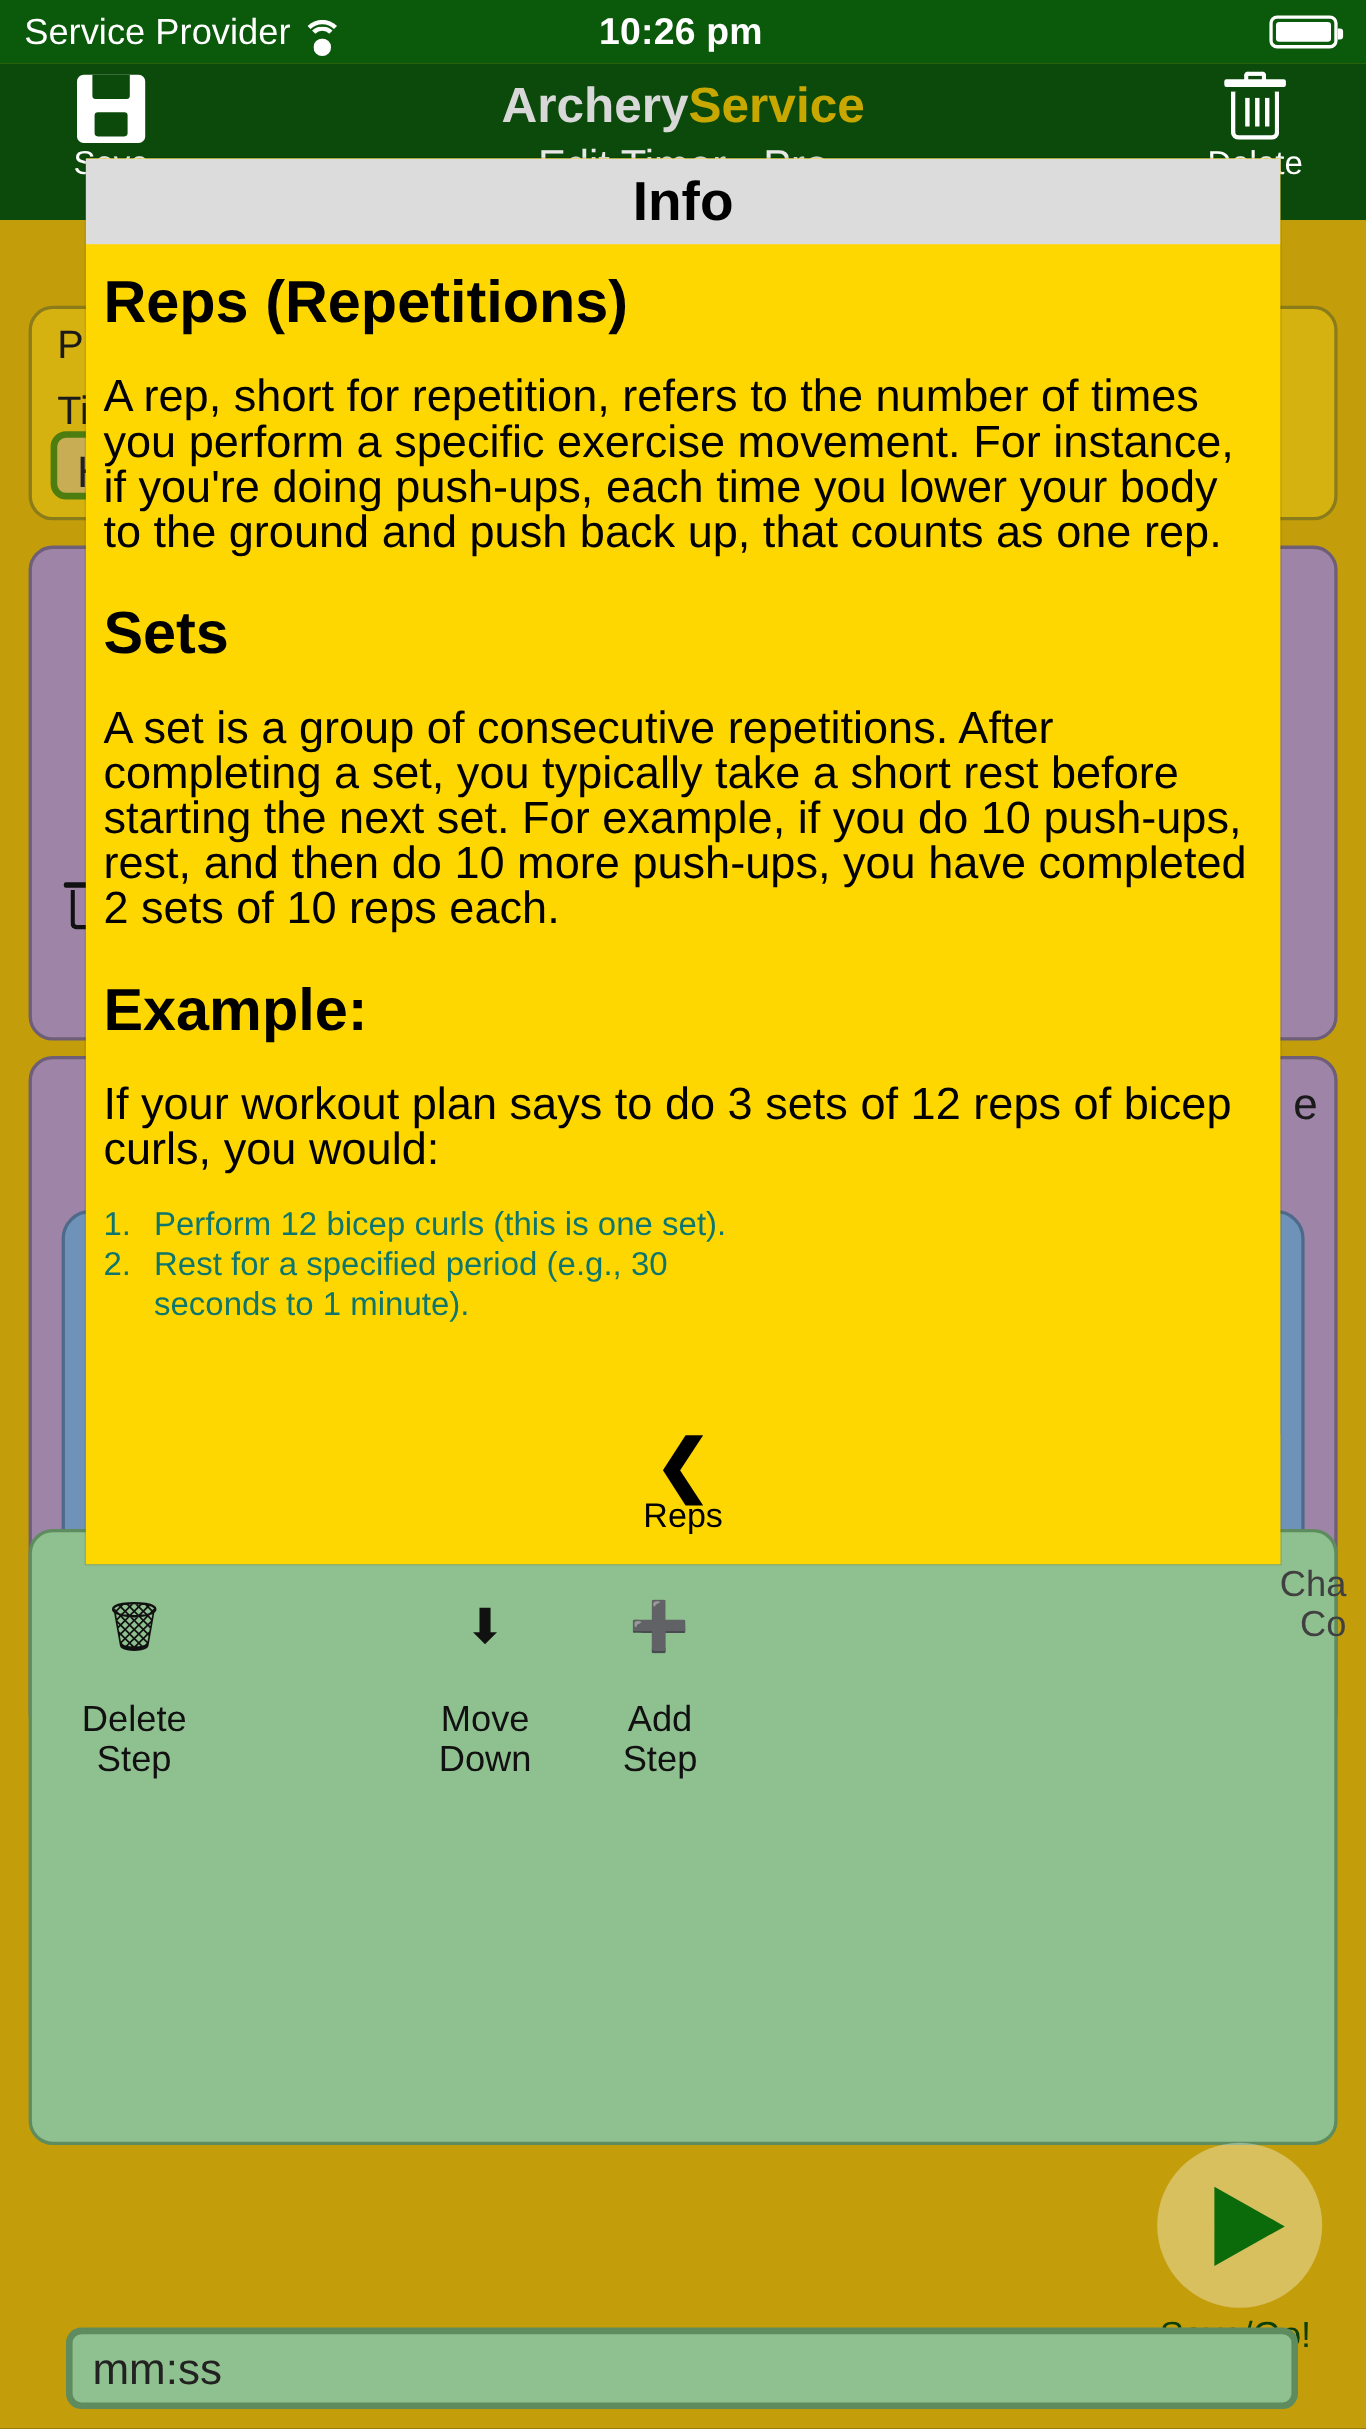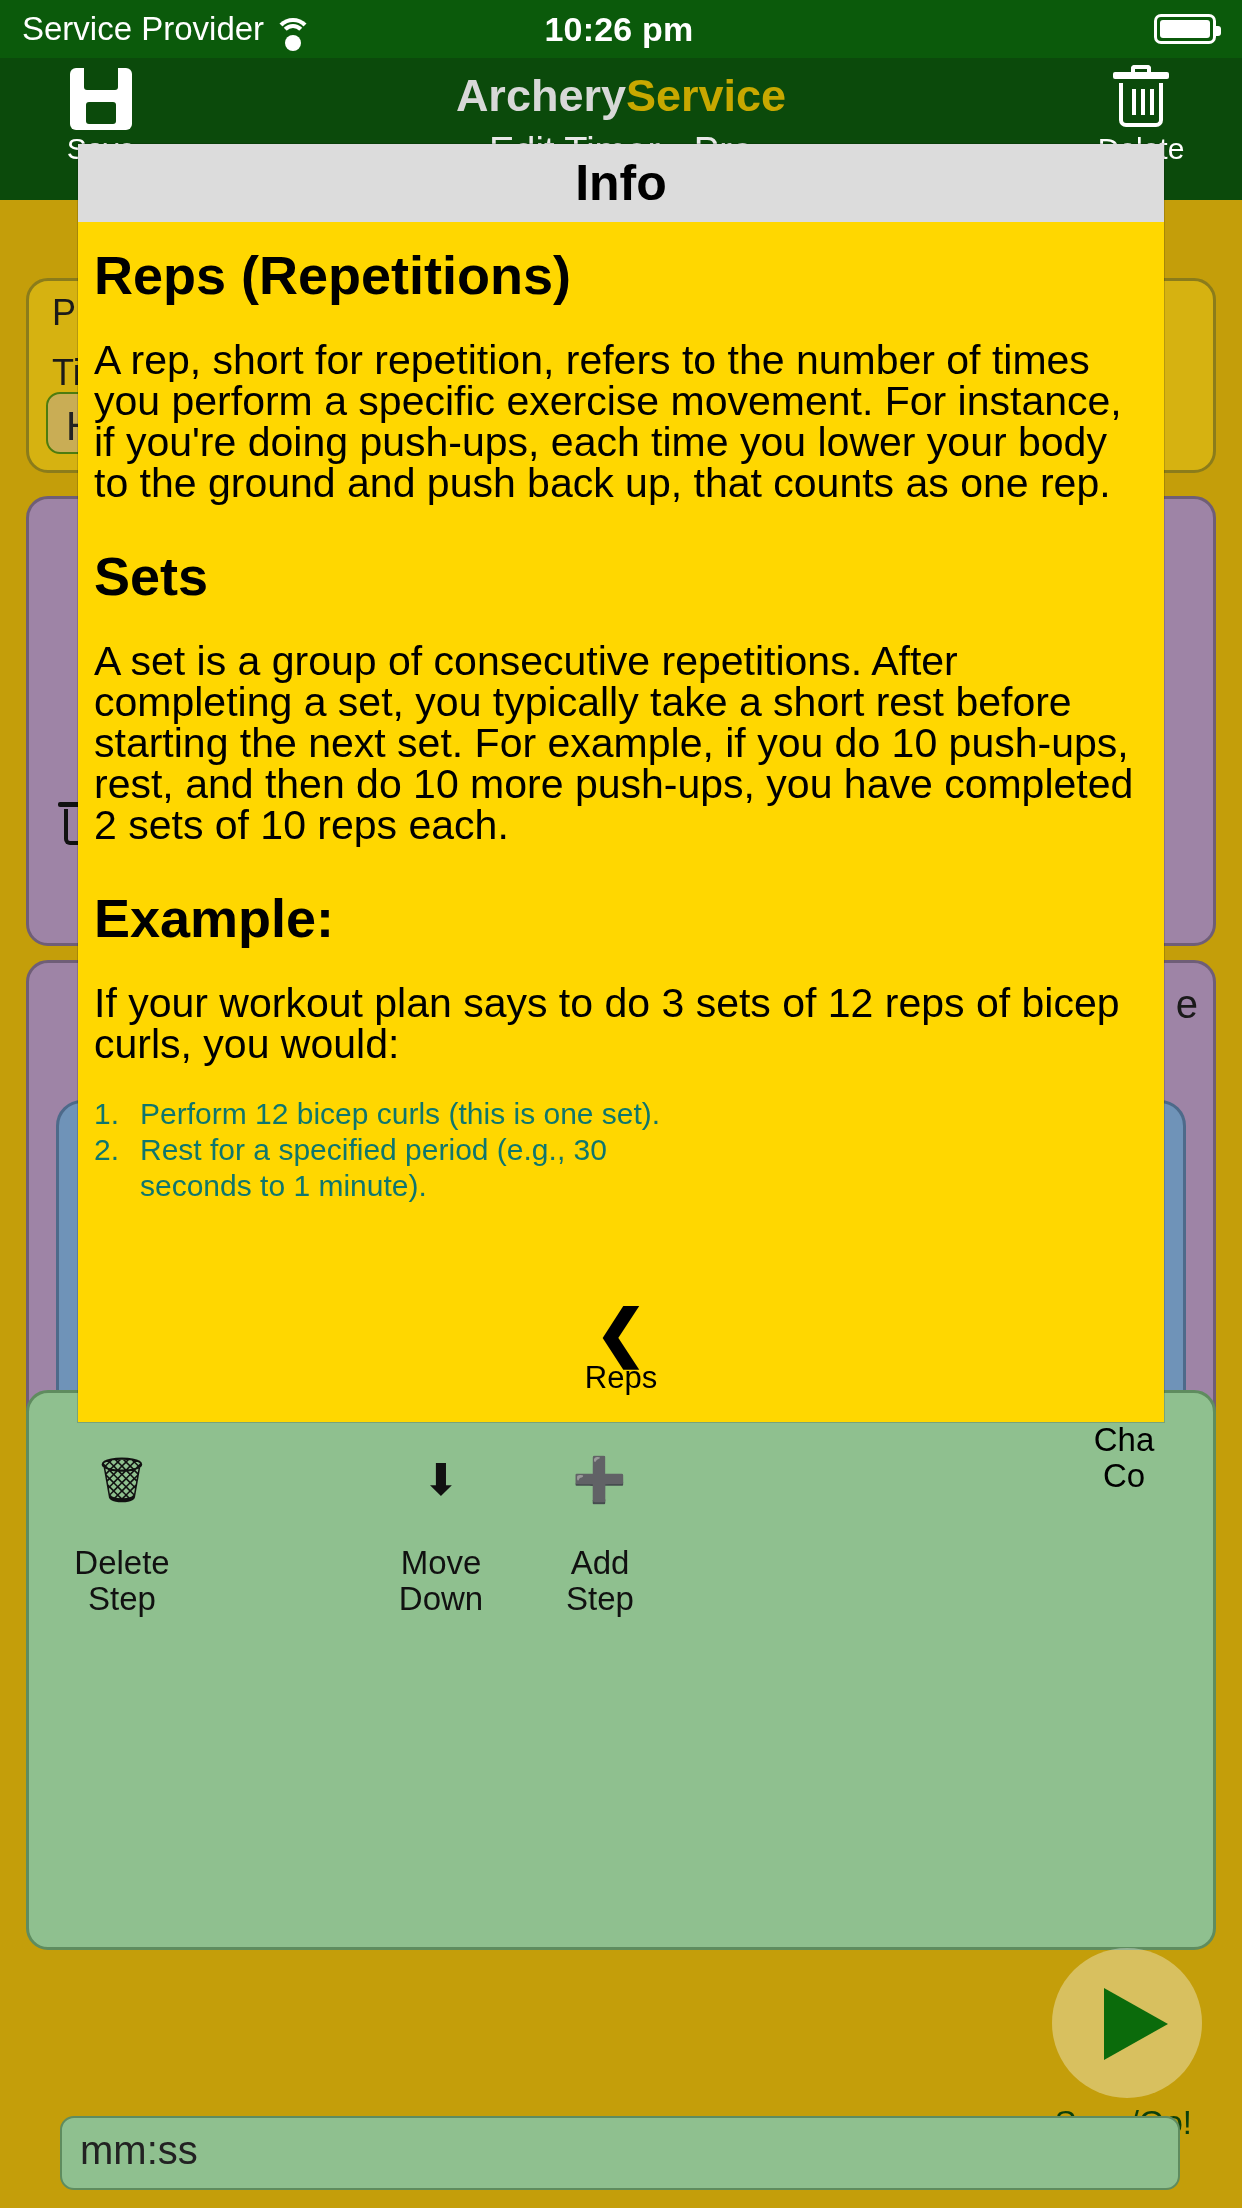--- a/index.html
+++ b/index.html
@@ -260,21 +260,21 @@
   .bg-btn-label {
     position: absolute;
     color: #111;
     font-size: 33px;
     text-align: center;
     line-height: 1.08;
   }
   .field-box {
     position: absolute;
     background: #c9ad55;
-    border: 2px solid #4d7c0f;
+    border: 6px solid #4d7c0f;
     border-radius: 14px;
     box-sizing: border-box;
     color: #222;
     font-size: 40px;
     padding: 10px 18px;
   }
   .playfab {
     position: absolute;
     right: 40px; bottom: 110px;
     width: 150px; height: 150px;
@@ -475,21 +475,21 @@
       <div class="tb-icon">⬇</div>
       <span>Move
 Down</span>
     </div>
     <div class="toolbar-item" style="left:500px; top:1218px; white-space:pre-line;">
       <div class="tb-icon">➕</div>
       <span>Add
 Step</span>
     </div>
 
-    <div class="toolbar-item" style="right:18px; top:1222px; color:#000000; white-space:pre-line;">Cha
+    <div class="toolbar-item" style="right:18px; top:1222px; color:#404040; white-space:pre-line;text-align:right;">Cha
 Co</div>
 
     <div class="playfab">
       <div class="tri"></div>
     </div>
     <div class="savego">Save/Go!</div>
 
     <div class="field-box" style="left:60px; bottom:18px; width:1120px; height:74px; background:#8fc08f; border-color:#5f8c5f;" title="mm:ss">
       <span>mm:ss</span>
     </div>

